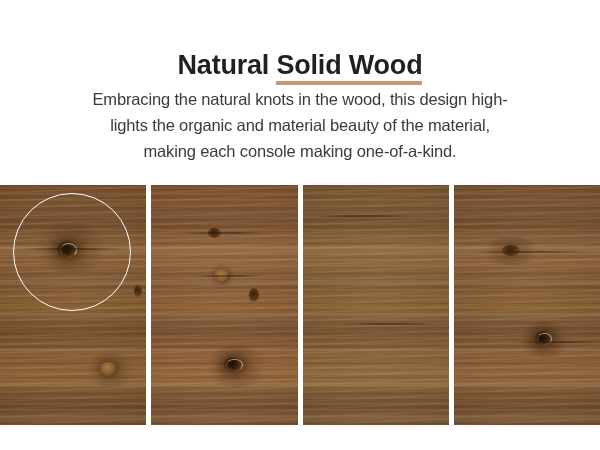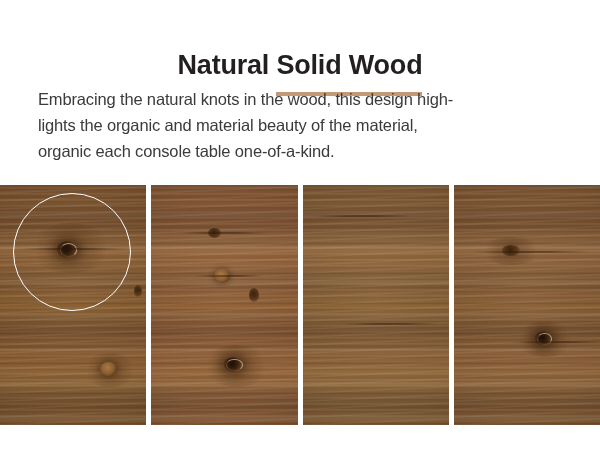--- a/index.html
+++ b/index.html
@@ -38,30 +38,31 @@
     color: #231f20;
     line-height: 34px;
     white-space: nowrap;
   }
   .heading .plain {
     color: #231f20;
   }
   .heading .accented {
     color: #231f20;
     border-bottom: 4px solid #c49a76;
-    padding-bottom: 12px;
+    padding-bottom: 1px;
     text-align: right;
   }
 
   
   .paragraph {
     position: absolute;
     left: 38px;
     top: 86px;
     width: 524px;
+    text-align: center;
     font-size: 16.5px;
     line-height: 26px;
     color: #3b3b3b;
     letter-spacing: -0.15px;
   }
   .paragraph .pline {
     display: block;
     white-space: nowrap;
   }
 
@@ -232,21 +233,21 @@
 
 <div class="page">
 
   <div class="heading-block">
     <h1 class="heading"><span class="plain">Natural </span><span class="accented">Solid Wood</span></h1>
   </div>
 
   <div class="paragraph">
     <span class="pline">Embracing the natural knots in the wood, this design high-</span>
     <span class="pline">lights the organic and material beauty of the material,</span>
-    <span class="pline">organic each console table one-of-a-kind.</span>
+    <span class="pline">making each console making one-of-a-kind.</span>
   </div>
 
   <div class="gallery">
 
     <div class="panel panel-1">
       <div class="wood wood-base"></div>
       <div class="wood wood-grain"></div>
       <div class="wood wood-bands"></div>
       <div class="wood wood-scratches"></div>
       <div class="wood wood-shade"></div>

